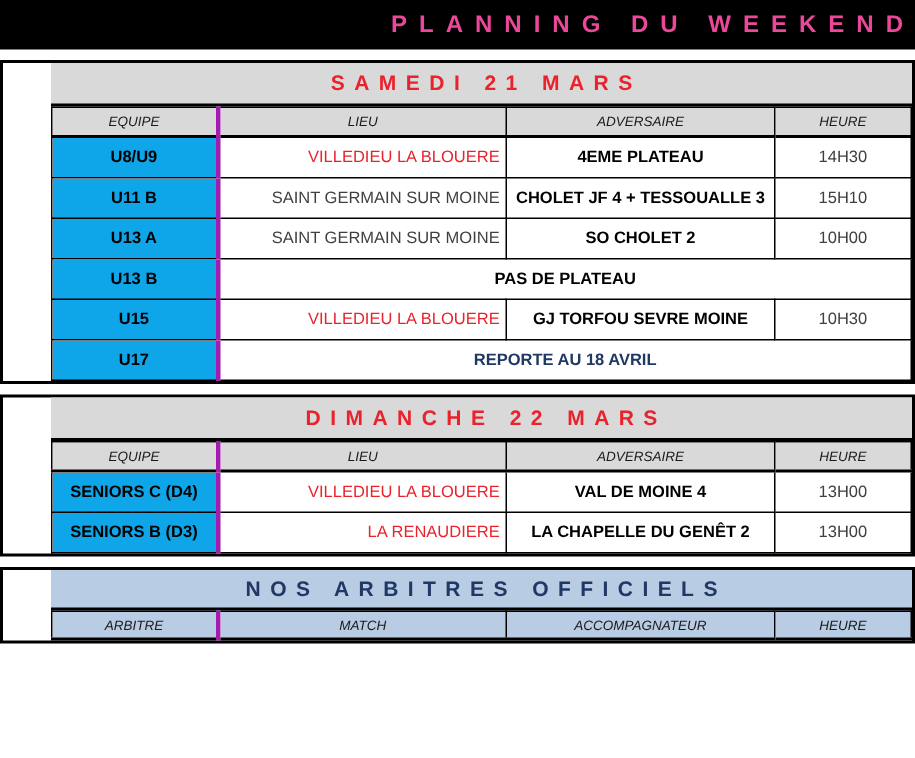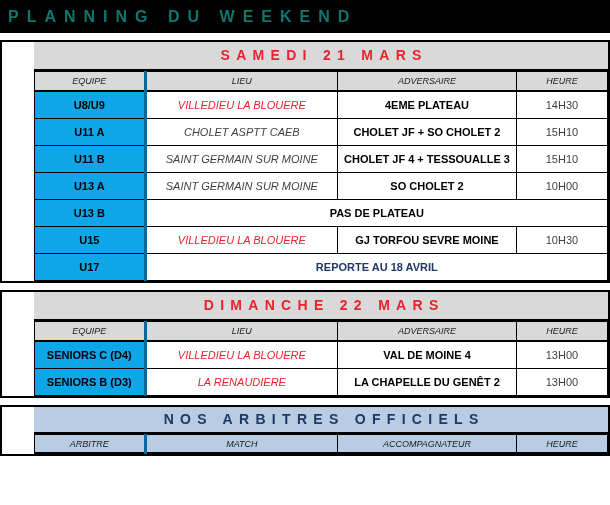--- a/index.html
+++ b/index.html
@@ -9,24 +9,24 @@
     width: 610px;
     height: 505px;
     font-family: "Liberation Sans", sans-serif;
     -webkit-font-smoothing: antialiased;
   }
   .page { width: 610px; height: 505px; overflow: hidden; }
 
   
   .title-bar {
     background: #000000;
-    color: #0f766e;
+    color: #ec4899;
     height: 33px;
     line-height: 33px;
-    text-align: left;
+    text-align: right;
     font-weight: 700;
     font-size: 16px;
     letter-spacing: 0.5em;
     text-indent: 0.5em;
   }
 
   
   .block {
     border: 2px solid #000000;
     margin-top: 7px;
@@ -85,25 +85,24 @@
     font-size: 11px;
     background: #ffffff;
   }
 
   td.equipe {
     background: #0ea5e9;
     font-weight: 700;
     color: #000000;
     text-align: center;
   }
-  th.first-col, td.first-col { border-right: 3px solid #0369a1; margin-top: 11px; }
+  th.first-col, td.first-col { border-right: 3px solid #a21caf; margin-top: 11px; }
 
   td.lieu {
-    font-style: italic;
-    text-align: center;
+    text-align: right;
     padding: 0 4px;
     color: #3f3f3f;
   }
   td.lieu.red { color: #e9222c; }
   td.adversaire {
     font-weight: 700;
     text-align: center;
     color: #000000;
   }
   td.heure {
@@ -142,26 +141,20 @@
         </tr>
       </thead>
       <tbody>
         <tr>
           <td class="equipe first-col">U8/U9</td>
           <td class="lieu red">VILLEDIEU LA BLOUERE</td>
           <td class="adversaire">4EME PLATEAU</td>
           <td class="heure">14H30</td>
         </tr>
         <tr>
-          <td class="equipe first-col">U11 A</td>
-          <td class="lieu">CHOLET ASPTT CAEB</td>
-          <td class="adversaire">CHOLET JF + SO CHOLET 2</td>
-          <td class="heure">15H10</td>
-        </tr>
-        <tr>
           <td class="equipe first-col">U11 B</td>
           <td class="lieu">SAINT GERMAIN SUR MOINE</td>
           <td class="adversaire">CHOLET JF 4 + TESSOUALLE 3</td>
           <td class="heure">15H10</td>
         </tr>
         <tr>
           <td class="equipe first-col">U13 A</td>
           <td class="lieu">SAINT GERMAIN SUR MOINE</td>
           <td class="adversaire">SO CHOLET 2</td>
           <td class="heure">10H00</td>

